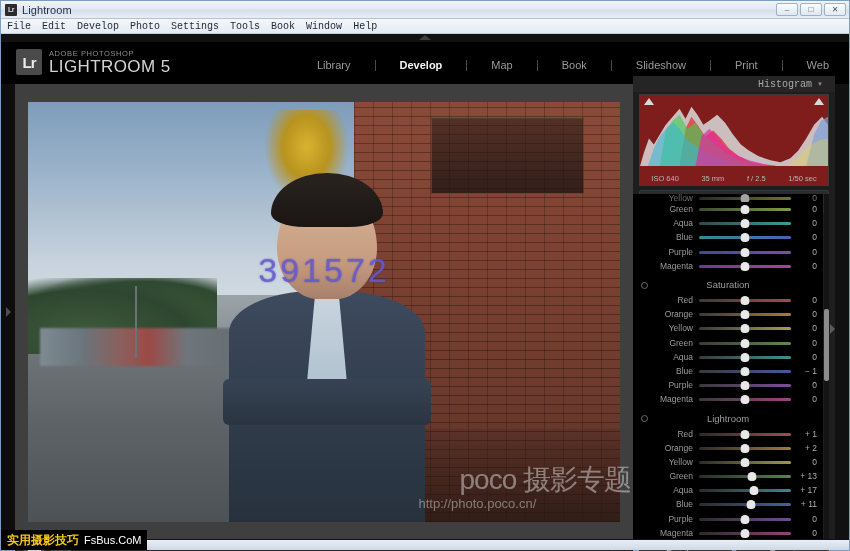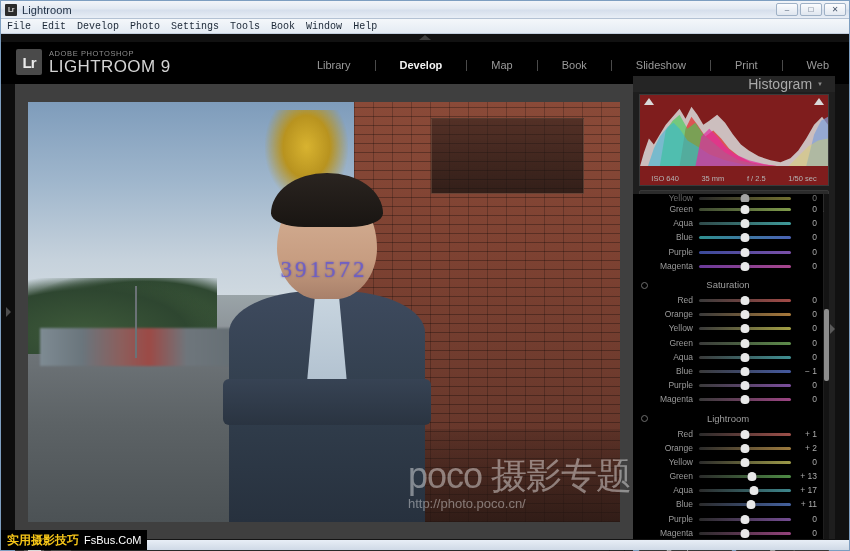--- a/index.html
+++ b/index.html
@@ -189,33 +189,33 @@
     background: linear-gradient(180deg,#2a2420 0%, #191512 100%);
     border-radius: 50% 50% 30% 30% / 75% 75% 25% 25%;
   }
   .subject-arms {
     position:absolute; left:33%; top:66%; width:35%; height:11%;
     background: linear-gradient(180deg,#374354,#2a3441);
     border-radius: 6px;
   }
   .photo-overlay-num {
     position:absolute; left:50%; top:40%; transform: translate(-50%,-50%);
-    font-family: Liberation Serif, serif;
-    font-size: 23px; letter-spacing: 3px;
+    font-family: Liberation Sans, sans-serif;
+    font-size: 34px; letter-spacing: 3px;
     color: rgba(104,92,210,.80);
     text-shadow: 0 0 2px rgba(60,50,170,.6);
     white-space:nowrap;
   }
   .poco-wm {
     position:absolute; right: 2px; bottom: 26px;
     text-align:left; pointer-events:none;
   }
   .poco-wm .l1 {
-    font-size: 36px; color: rgba(255,255,255,.42);
-    letter-spacing: -1px; line-height: 1;
+    font-size: 28px; color: rgba(255,255,255,.42);
+    letter-spacing: -1px; line-height: 1; margin-left: 41px;
   }
   .poco-wm .l2 {
     font-size: 13px; color: rgba(255,255,255,.40); line-height: 1.5;
   }
 
   
   .toolbar {
     position:absolute; left:14px; top:505px; width:618px; height:28px;
     background: #2a2a2a; border-top:1px solid #141414;
     display:flex; align-items:center; padding: 0 8px;
@@ -239,21 +239,21 @@
   
   .right {
     position:absolute; left:632px; top:42px; width:202px; height:463px;
     background:#1e1e1e;
   }
   .hist-header {
     height: 16px; display:flex; align-items:center; justify-content:flex-end;
     padding-right: 12px; gap:5px;
     background:#252525;
   }
-  .hist-header .t { font-size: 14px; color:#a9a9a9; }
+  .hist-header .t { font-size: 10px; color:#a9a9a9;font-family:Liberation Mono, monospace; }
   .hist-header .c { font-size: 6px; color:#8a8a8a; }
   .hist-box {
     margin: 2px 6px 0 6px; height: 92px;
     background:#7f1d1d; border:1px solid #3a3a3a; position:relative; overflow:hidden;
   }
   .hist-canvas { position:absolute; inset:0; }
   .clip-tri {
     position:absolute; top:3px; width:0;height:0;
     border-left:5px solid transparent; border-right:5px solid transparent;
     border-bottom:7px solid #d9d9d9;
@@ -377,21 +377,21 @@
     <div class="menu-item">Help</div>
   </div>
 
   <div class="lr">
 
     <div class="top-collapse"></div>
 
     <div class="idbar">
       <div class="lr-logo-box">Lr</div>
       <div class="lr-word-sm">ADOBE PHOTOSHOP</div>
-      <div class="lr-word-lg">LIGHTROOM 9</div>
+      <div class="lr-word-lg">LIGHTROOM 5</div>
 
       <div class="modules">
         <div class="mod">Library</div>
         <div class="mod-sep"></div>
         <div class="mod active">Develop</div>
         <div class="mod-sep"></div>
         <div class="mod">Map</div>
         <div class="mod-sep"></div>
         <div class="mod">Book</div>
         <div class="mod-sep"></div>

